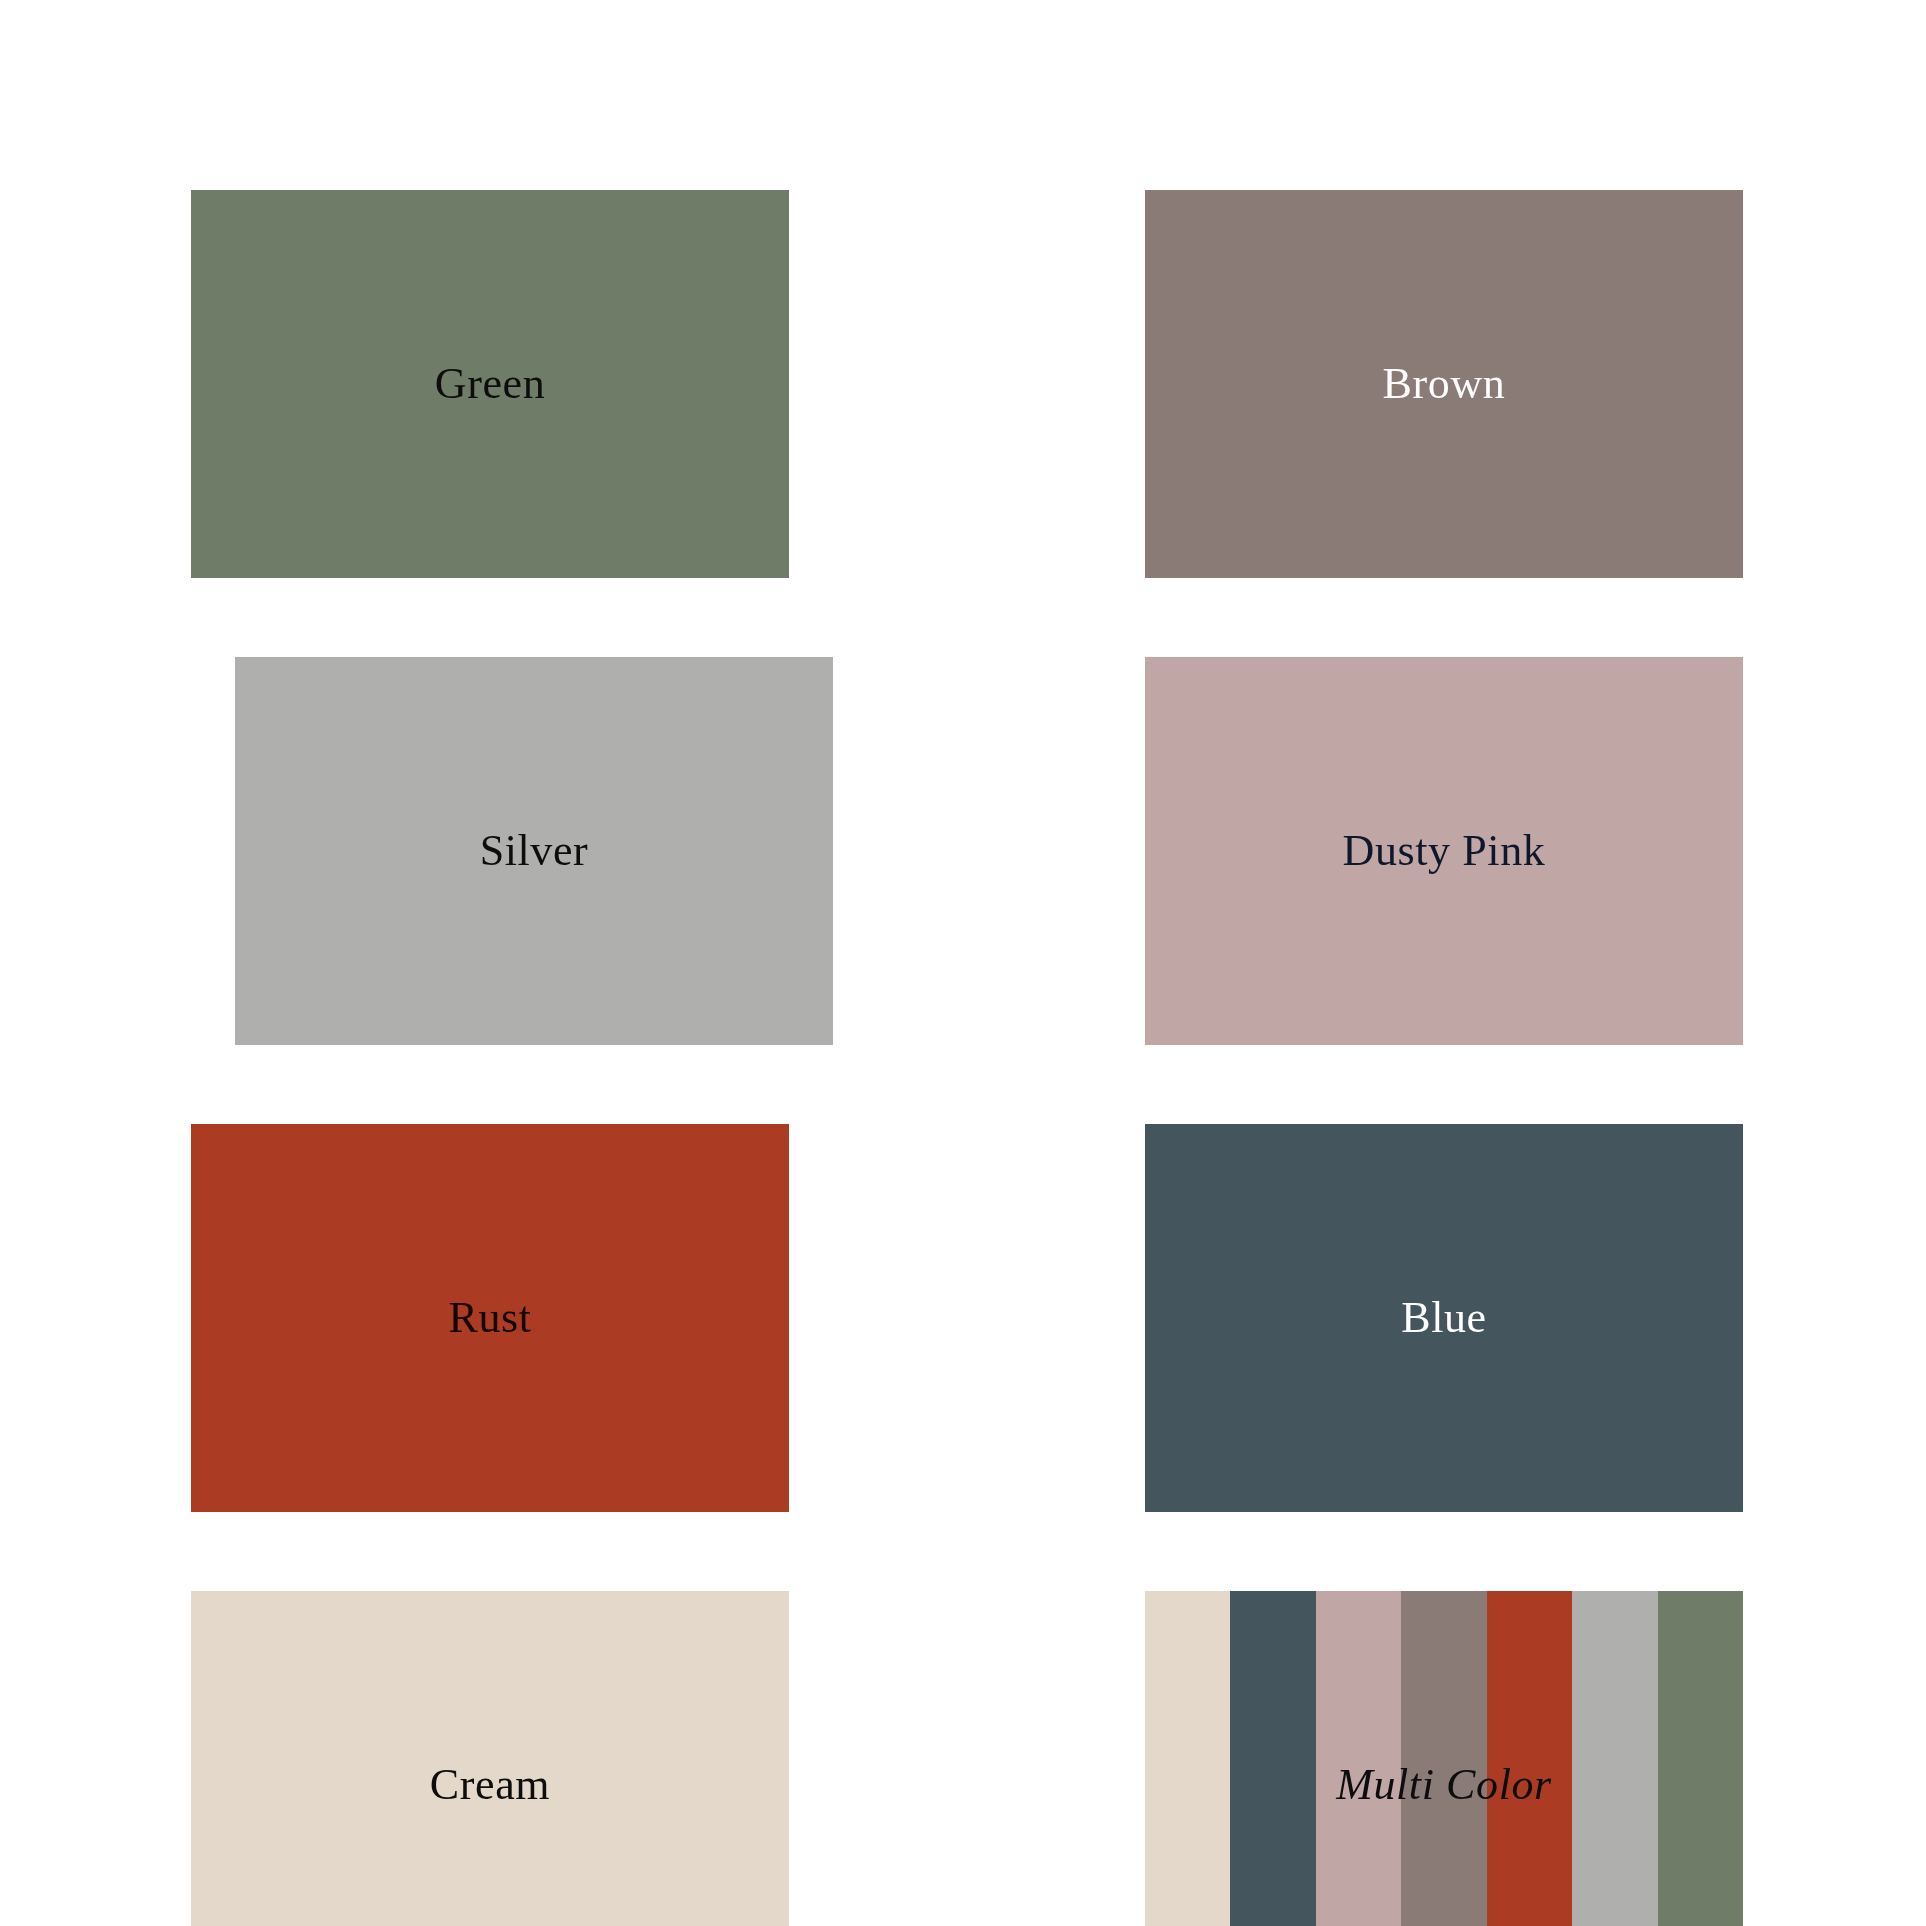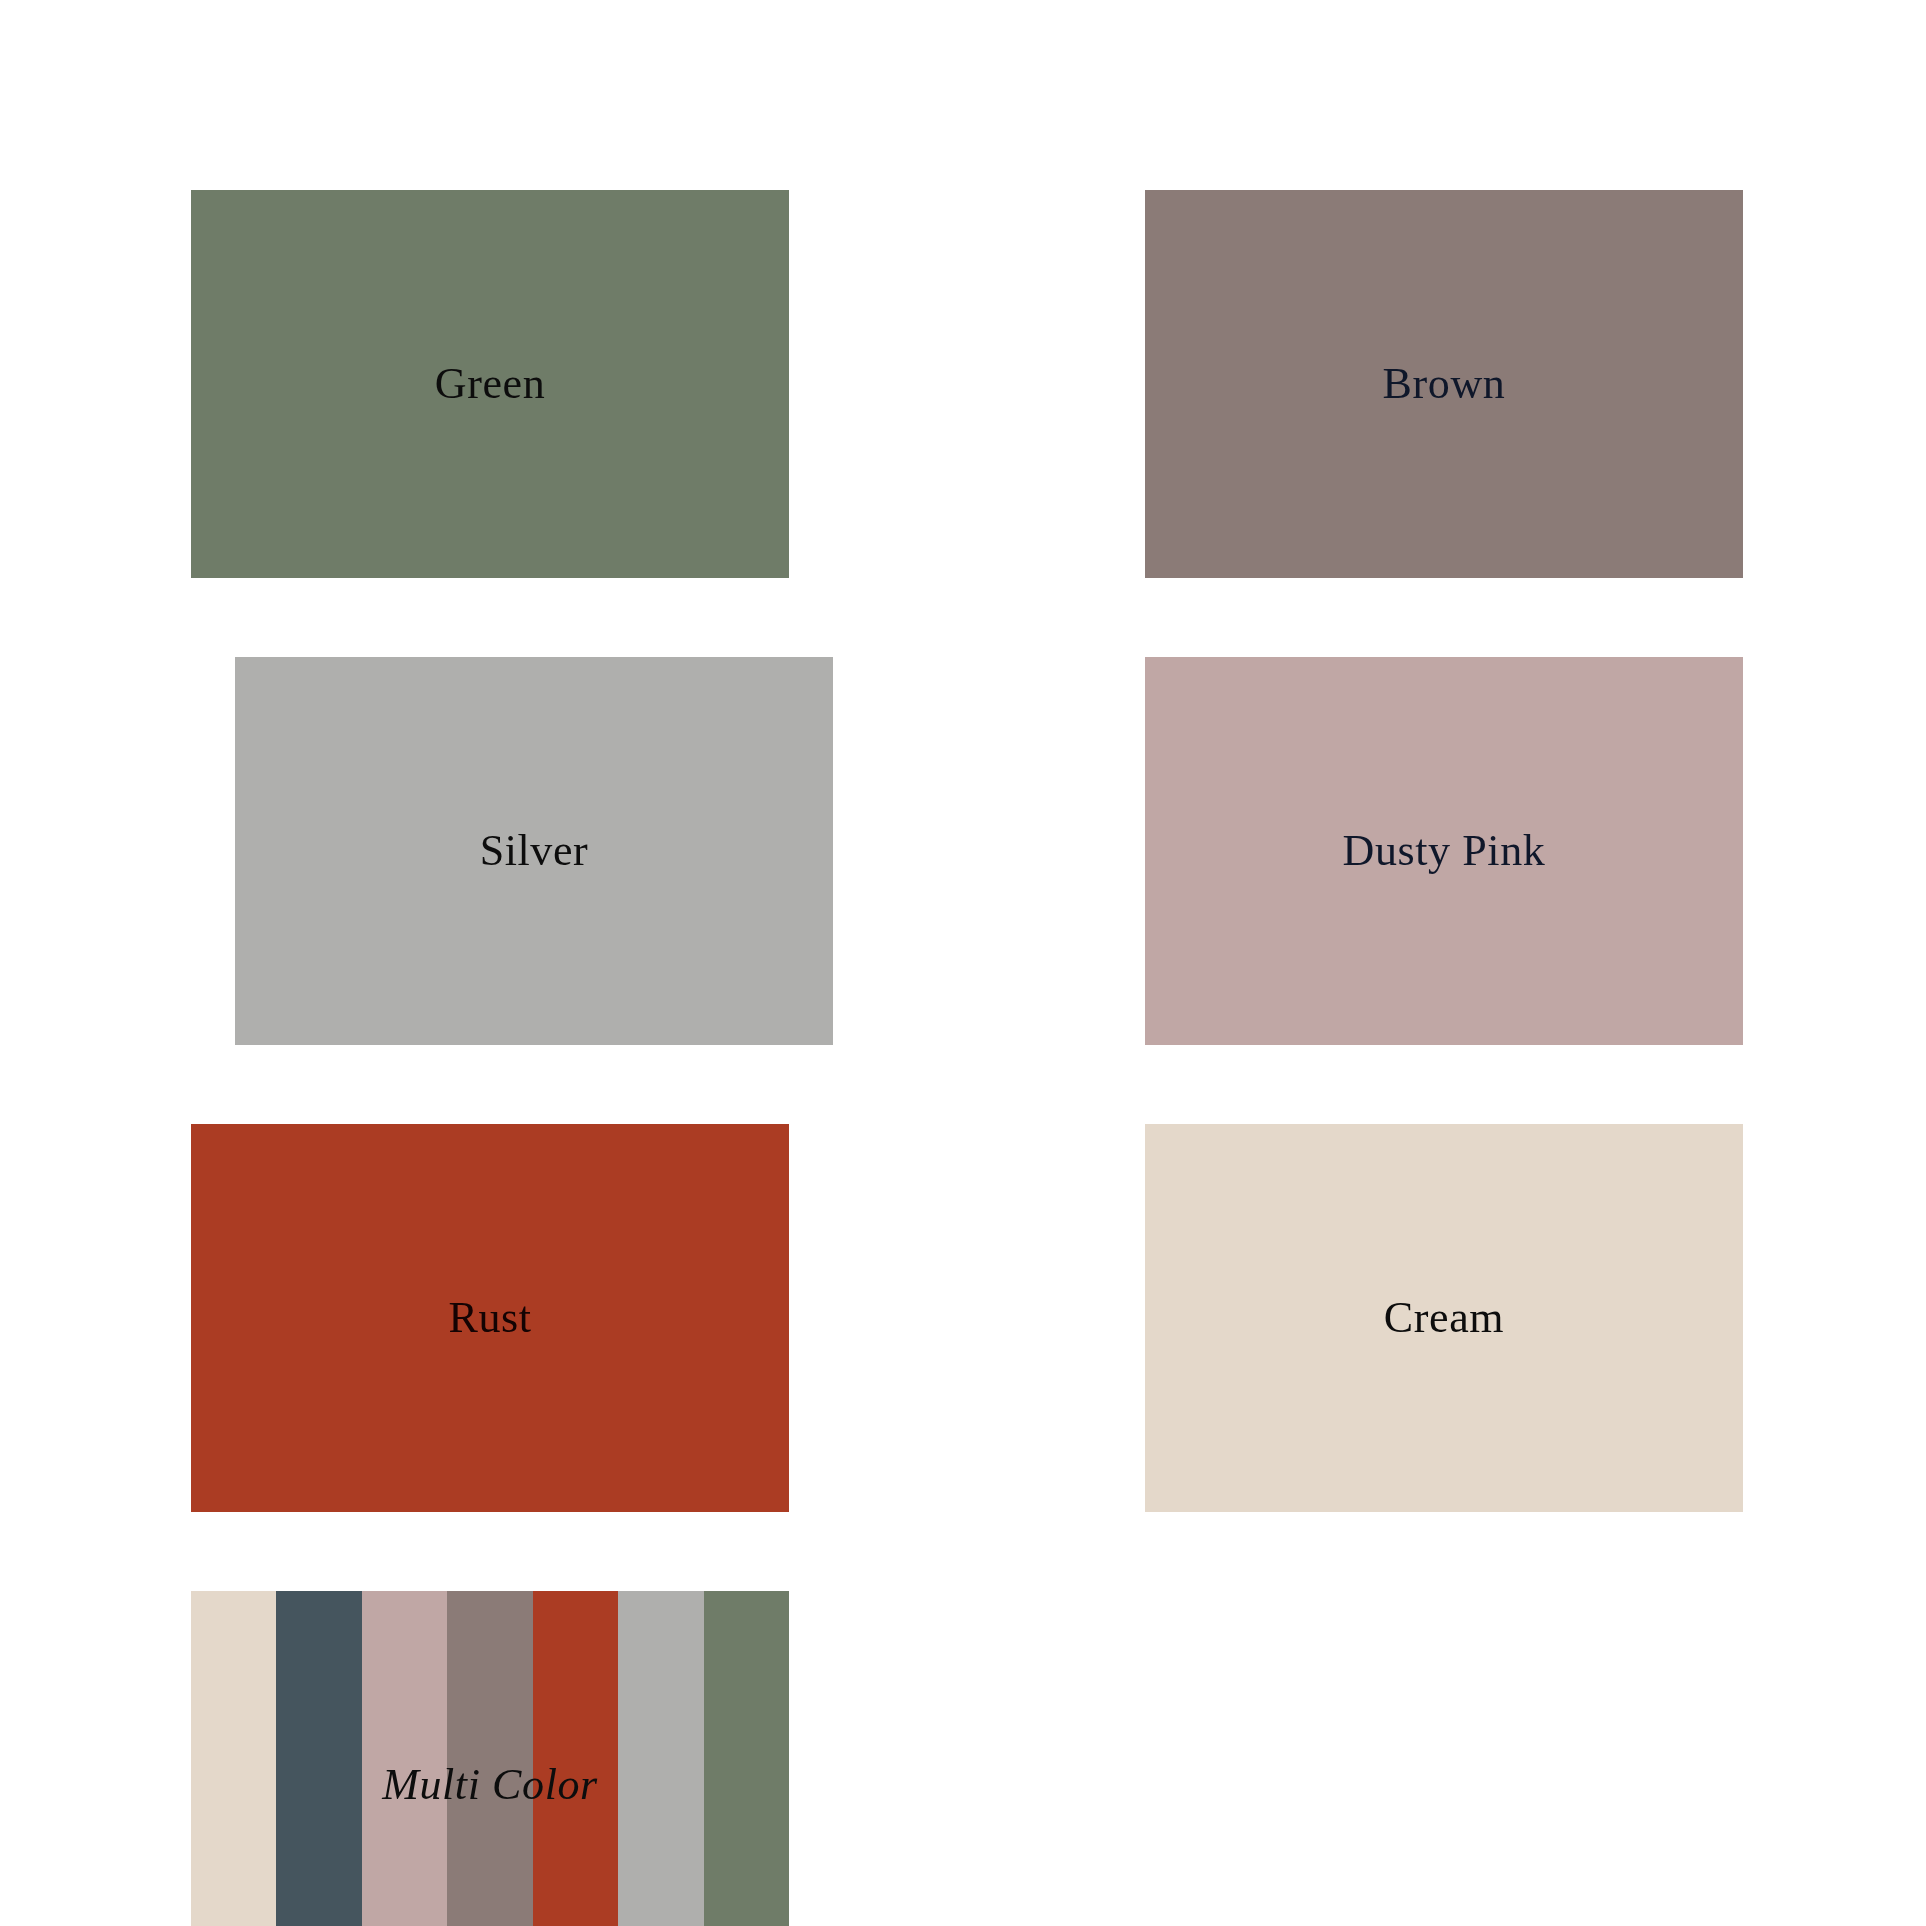--- a/index.html
+++ b/index.html
@@ -84,35 +84,38 @@
 <body>
 
 <div id="palette-board">
   <div class="swatch-grid">
 
     <div class="swatch" style="background-color: rgb(111, 124, 104);">
       <span class="swatch-label" style="color: rgb(13, 13, 13);">Green</span>
     </div>
 
     <div class="swatch" style="background-color: rgb(139, 123, 119);">
-      <span class="swatch-label" style="color: #0f172a;">Brown</span>
+      <span class="swatch-label" style="color: #ffffff;">Brown</span>
     </div>
 
     <div class="swatch" style="background-color: rgb(175, 175, 173); margin-left: 44px;">
       <span class="swatch-label" style="color: rgb(13, 13, 13);">Silver</span>
     </div>
 
     <div class="swatch" style="background-color: rgb(192, 167, 165);">
       <span class="swatch-label" style="color: #0f172a;">Dusty Pink</span>
     </div>
 
     <div class="swatch" style="background-color: rgb(171, 60, 35);">
       <span class="swatch-label" style="color: rgb(20, 3, 3);">Rust</span>
     </div>
 
+    <div class="swatch" style="background-color: rgb(69, 85, 94);">
+      <span class="swatch-label on-dark" style="color: rgb(255, 255, 255);">Blue</span>
+    </div>
 
     <div class="swatch" style="background-color: rgb(228, 216, 202);">
       <span class="swatch-label" style="color: rgb(13, 13, 13);">Cream</span>
     </div>
 
     <div class="swatch">
       <div class="stripes">
           <div class="stripe" style="background-color: rgb(228, 216, 202);"></div>
           <div class="stripe" style="background-color: rgb(69, 85, 94);"></div>
           <div class="stripe" style="background-color: rgb(192, 167, 165);"></div>

